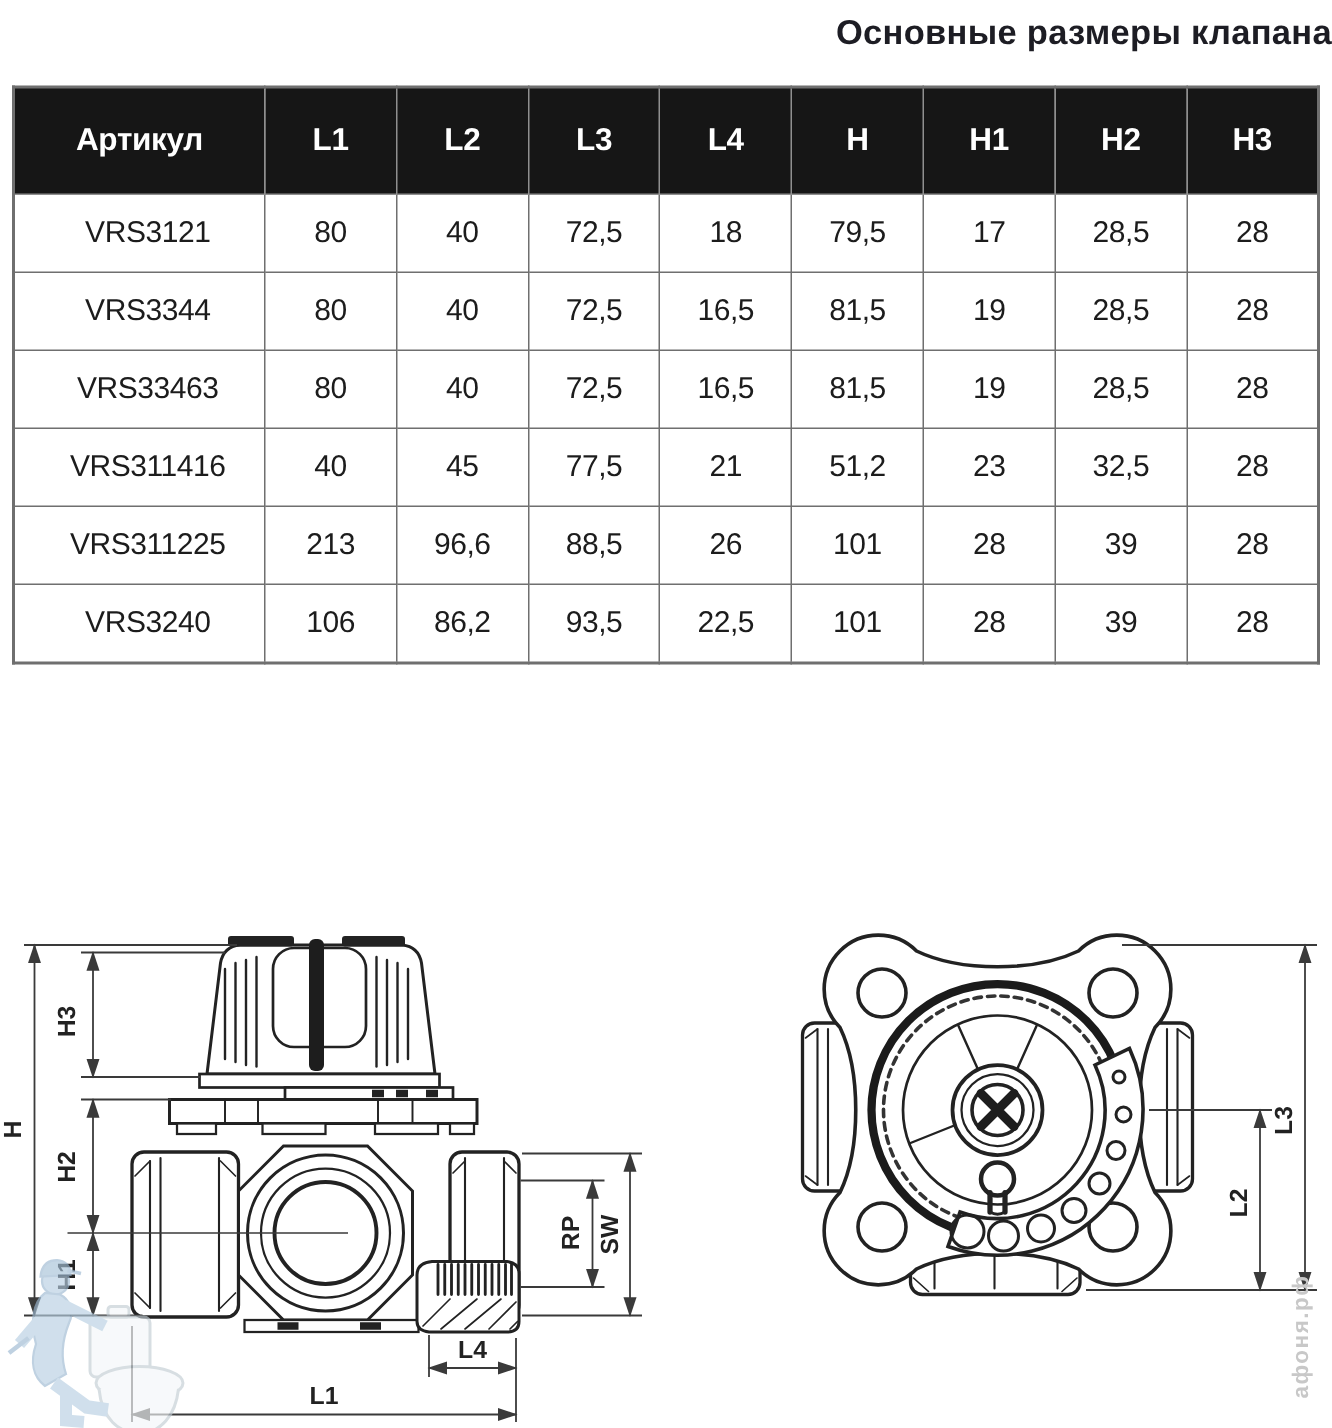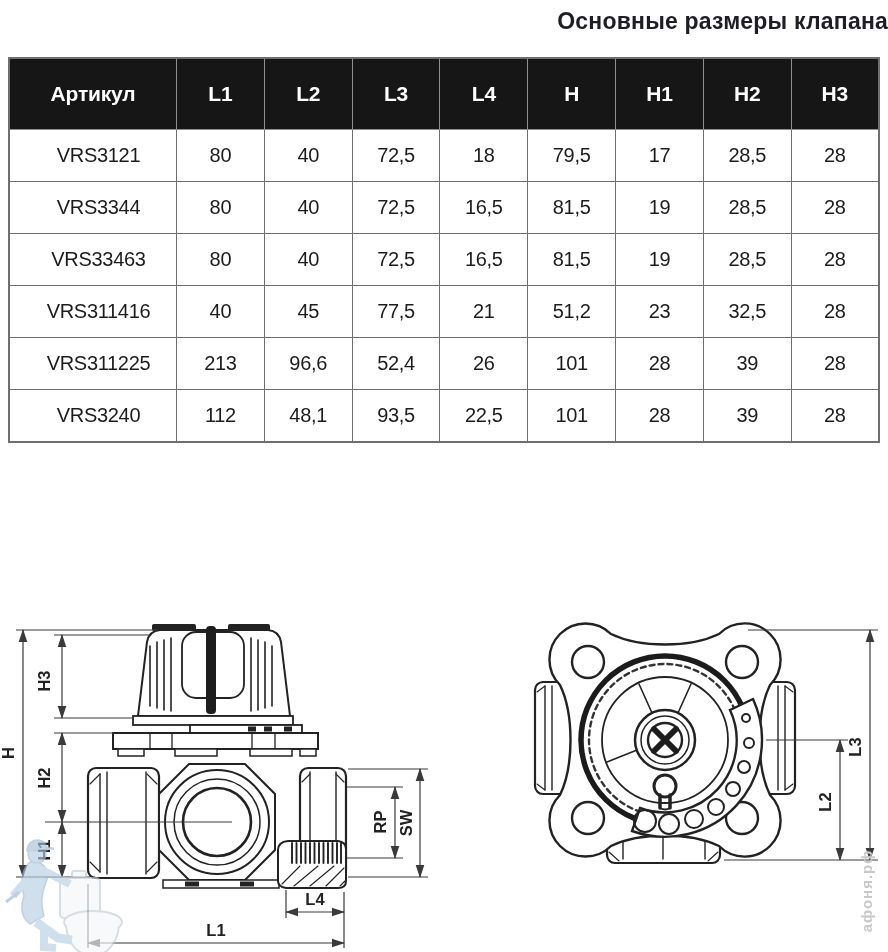--- a/index.html
+++ b/index.html
@@ -84,31 +84,31 @@
           <td>21</td>
           <td>51,2</td>
           <td>23</td>
           <td>32,5</td>
           <td>28</td>
         </tr>
         <tr>
           <td class="art">VRS311225</td>
           <td>213</td>
           <td>96,6</td>
-          <td>52,4</td>
+          <td>88,5</td>
           <td>26</td>
           <td>101</td>
           <td>28</td>
           <td>39</td>
           <td>28</td>
         </tr>
         <tr>
           <td class="art">VRS3240</td>
-          <td>112</td>
-          <td>48,1</td>
+          <td>106</td>
+          <td>86,2</td>
           <td>93,5</td>
           <td>22,5</td>
           <td>101</td>
           <td>28</td>
           <td>39</td>
           <td>28</td>
         </tr>
       </tbody>
   </table>
 

